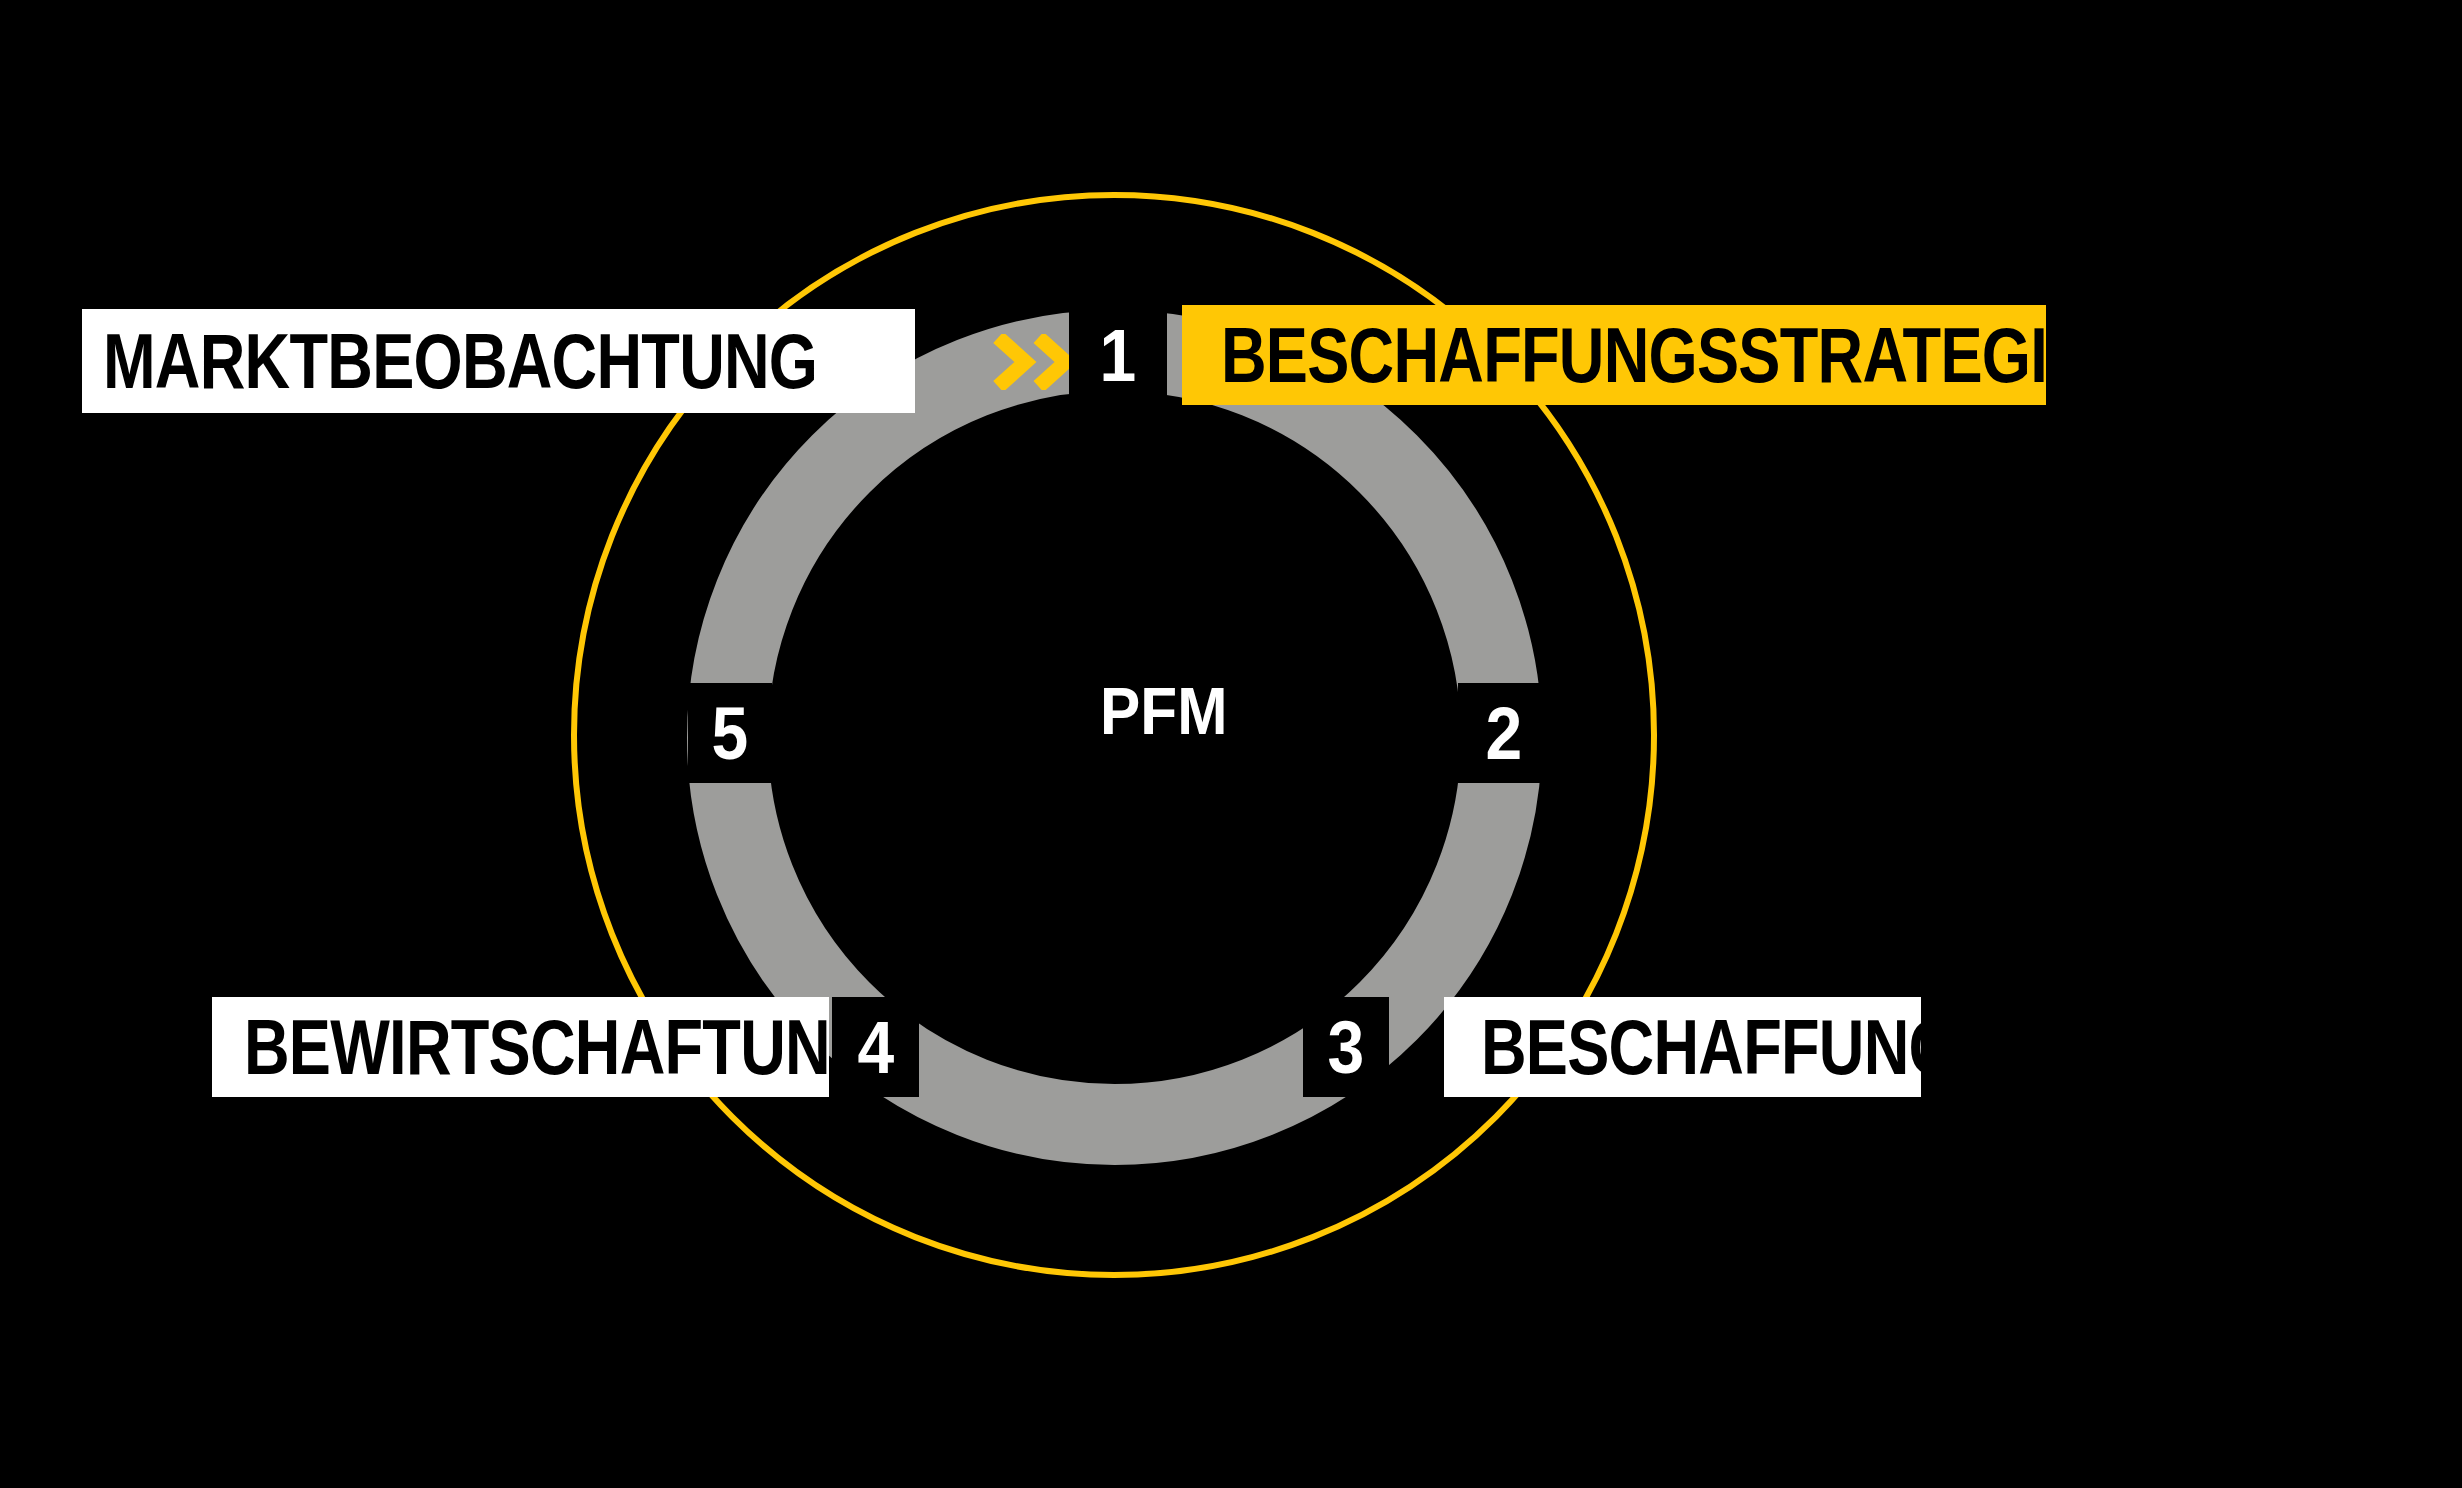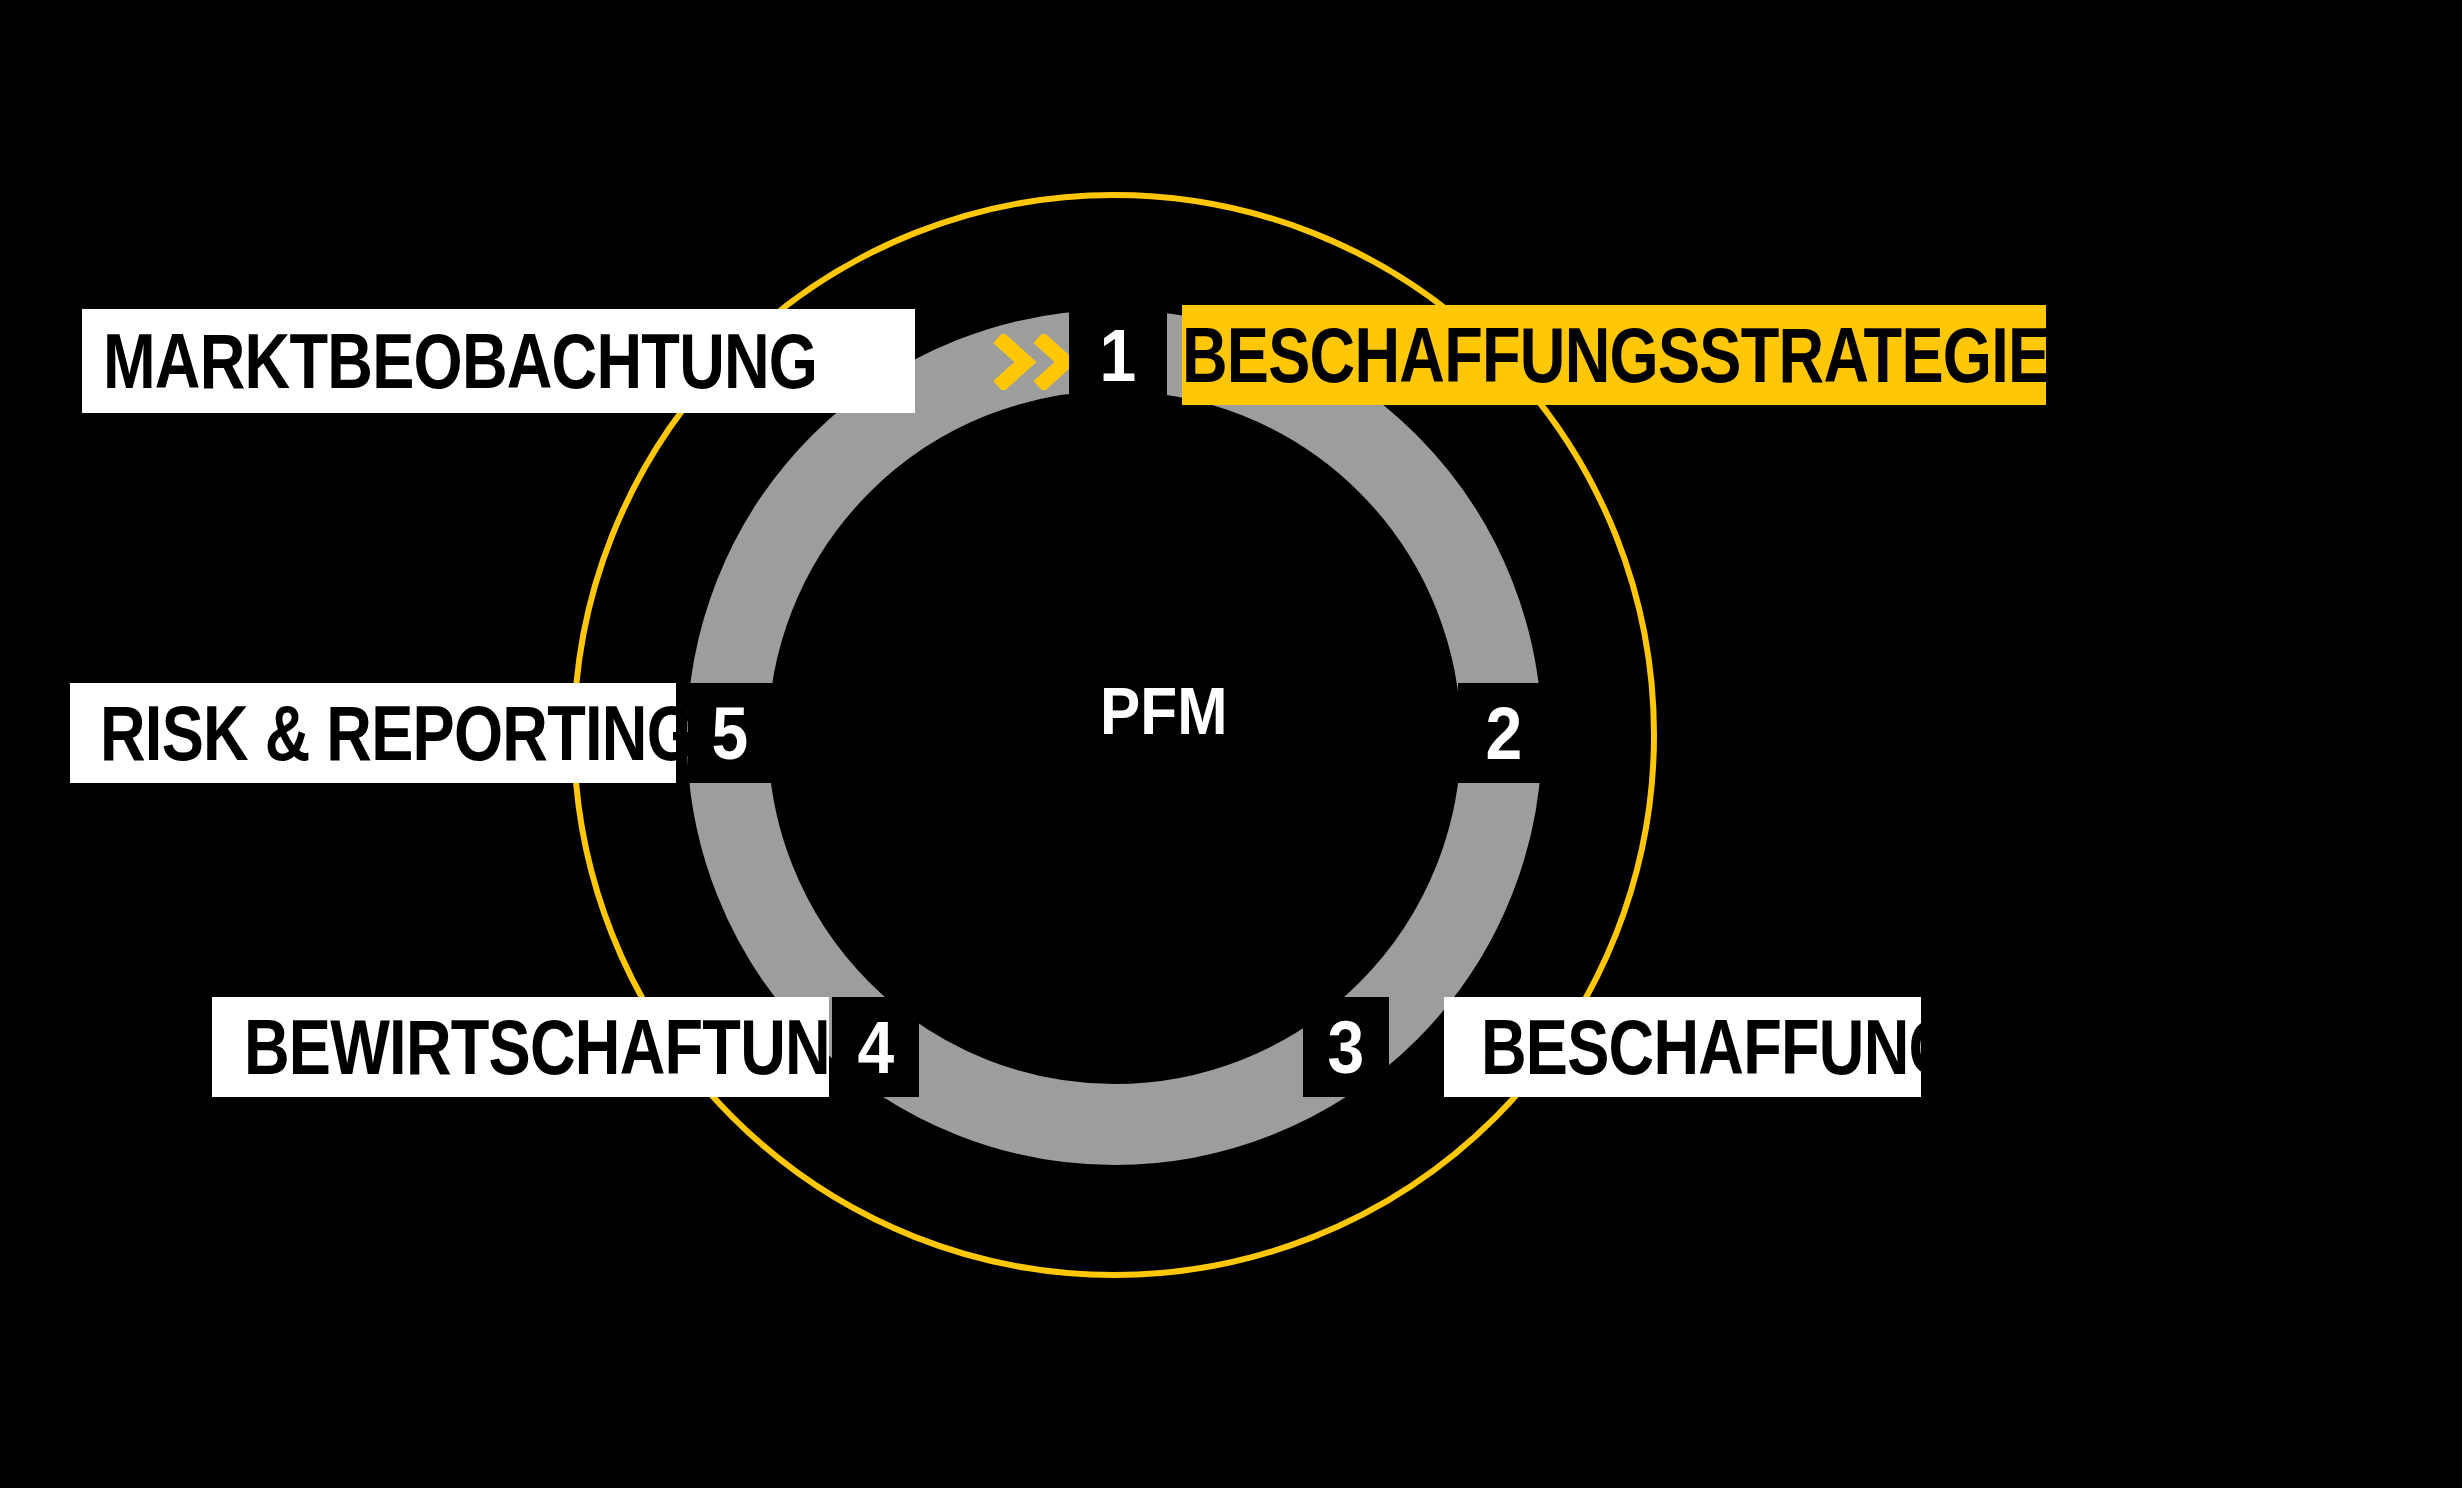--- a/index.html
+++ b/index.html
@@ -54,21 +54,21 @@
     display: flex; align-items: center; justify-content: center;
   }
   .num {
     font-weight: 700; font-size: 75px; color: var(--text_white);
     transform: scaleX(0.88); transform-origin: center;
   }
 
   
   .row1-left  { left: 82px;   top: 309px; width: 833px; height: 104px; padding-left: 21px; gap: 17.6px; }
   .n1         { left: 1069px; top: 305px; width: 98px; height: 100px; }
-  .row1-right { left: 1182px; top: 305px; width: 864px; height: 100px; }
+  .row1-right { left: 1182px; top: 305px; width: 864px; height: 100px; padding-left: 39px; }
 
   .row2-left  { left: 70px;   top: 683px; width: 606px; height: 100px; padding-left: 30px; }
   .n5         { left: 688px;  top: 683px; width: 84px;  height: 100px; }
   .n2         { left: 1458px; top: 683px; width: 91px; height: 100px; }
   .row2-right { left: 1575px; top: 683px; width: 873px; height: 100px; padding-left: 39px; }
 
   .row3-left  { left: 212px;  top: 997px; width: 617px; height: 100px; padding-left: 32px; }
   .n4         { left: 832px;  top: 997px; width: 87px;  height: 100px; }
   .n3         { left: 1303px; top: 997px; width: 86px;  height: 100px; }
   .row3-right { left: 1402px; top: 997px; width: 477px; height: 100px; padding-left: 37px; margin-left: 42px; }
@@ -101,23 +101,20 @@
     </svg>
   </div>
 
   <div class="numbox n1">
     <span class="num">1</span>
   </div>
   <div class="box yellow-box row1-right">
     <span class="btext">BESCHAFFUNGSSTRATEGIE</span>
   </div>
 
-  <div class="box white-box row2-left">
-    <span class="btext">RISK &amp; REPORTING</span>
-  </div>
   <div class="numbox n5">
     <span class="num">5</span>
   </div>
 
   <div class="numbox n2">
     <span class="num">2</span>
   </div>
 
   <div class="box white-box row3-left">
     <span class="btext">BEWIRTSCHAFTUNG</span>

